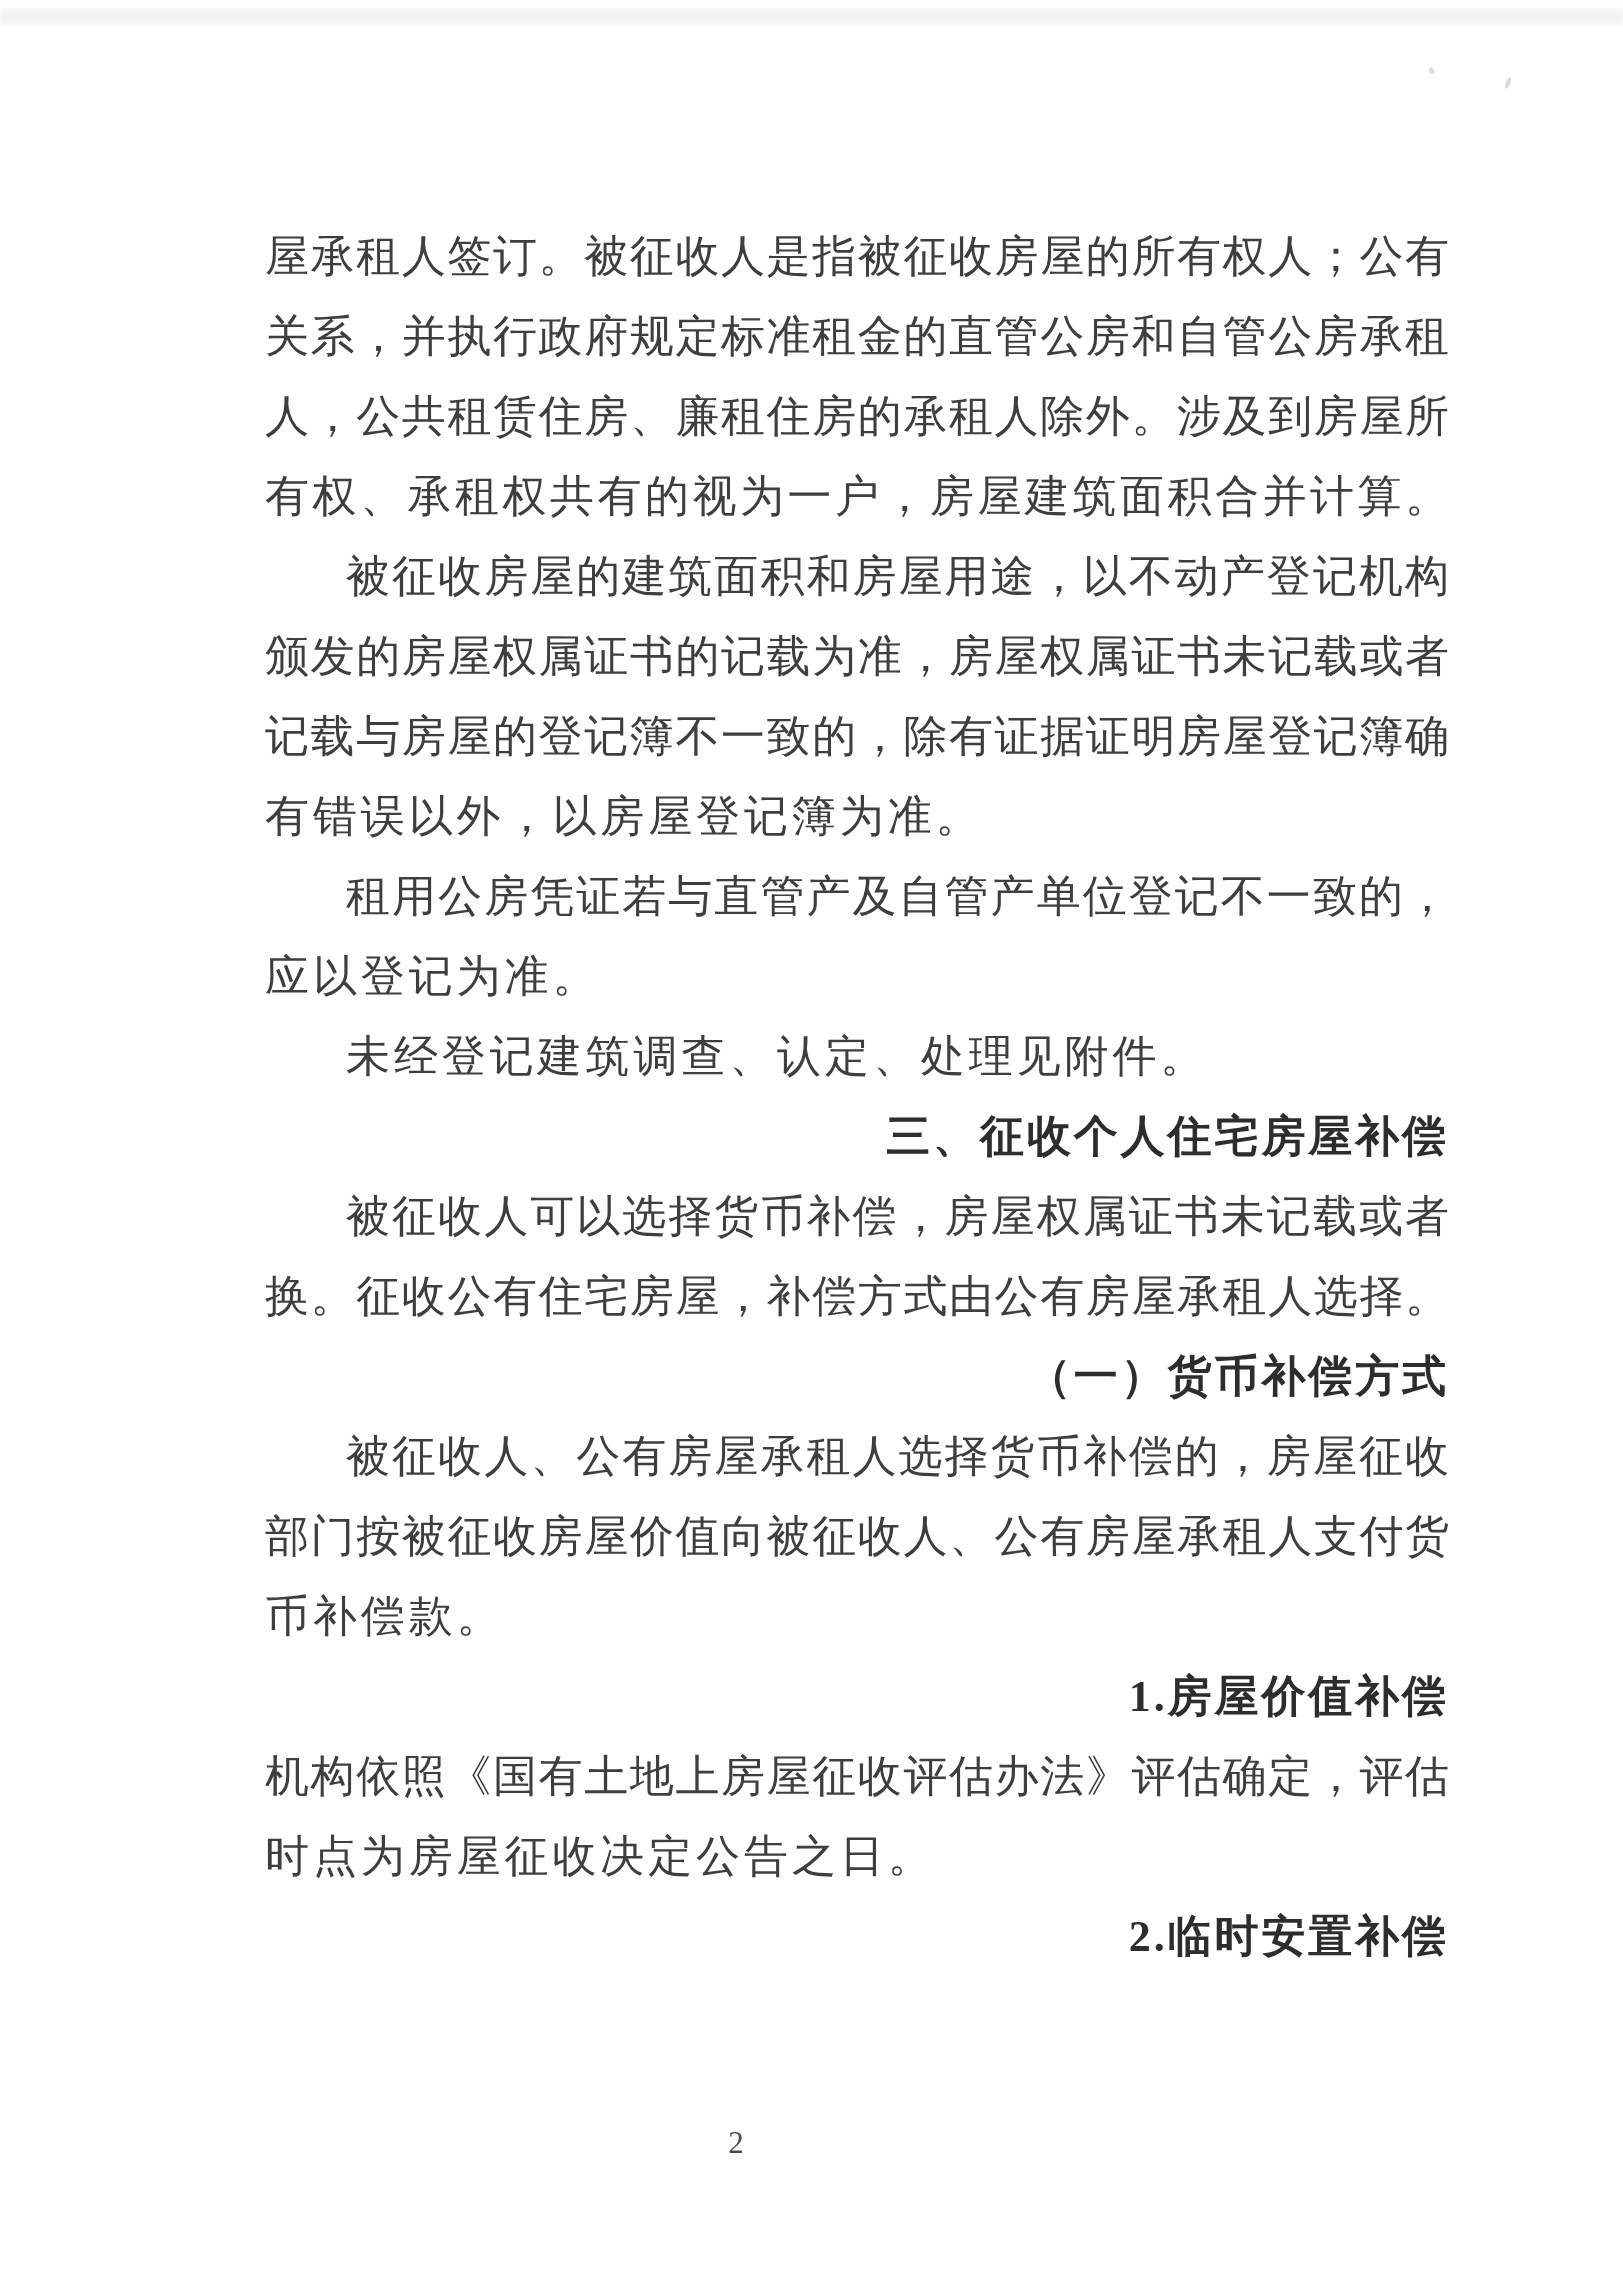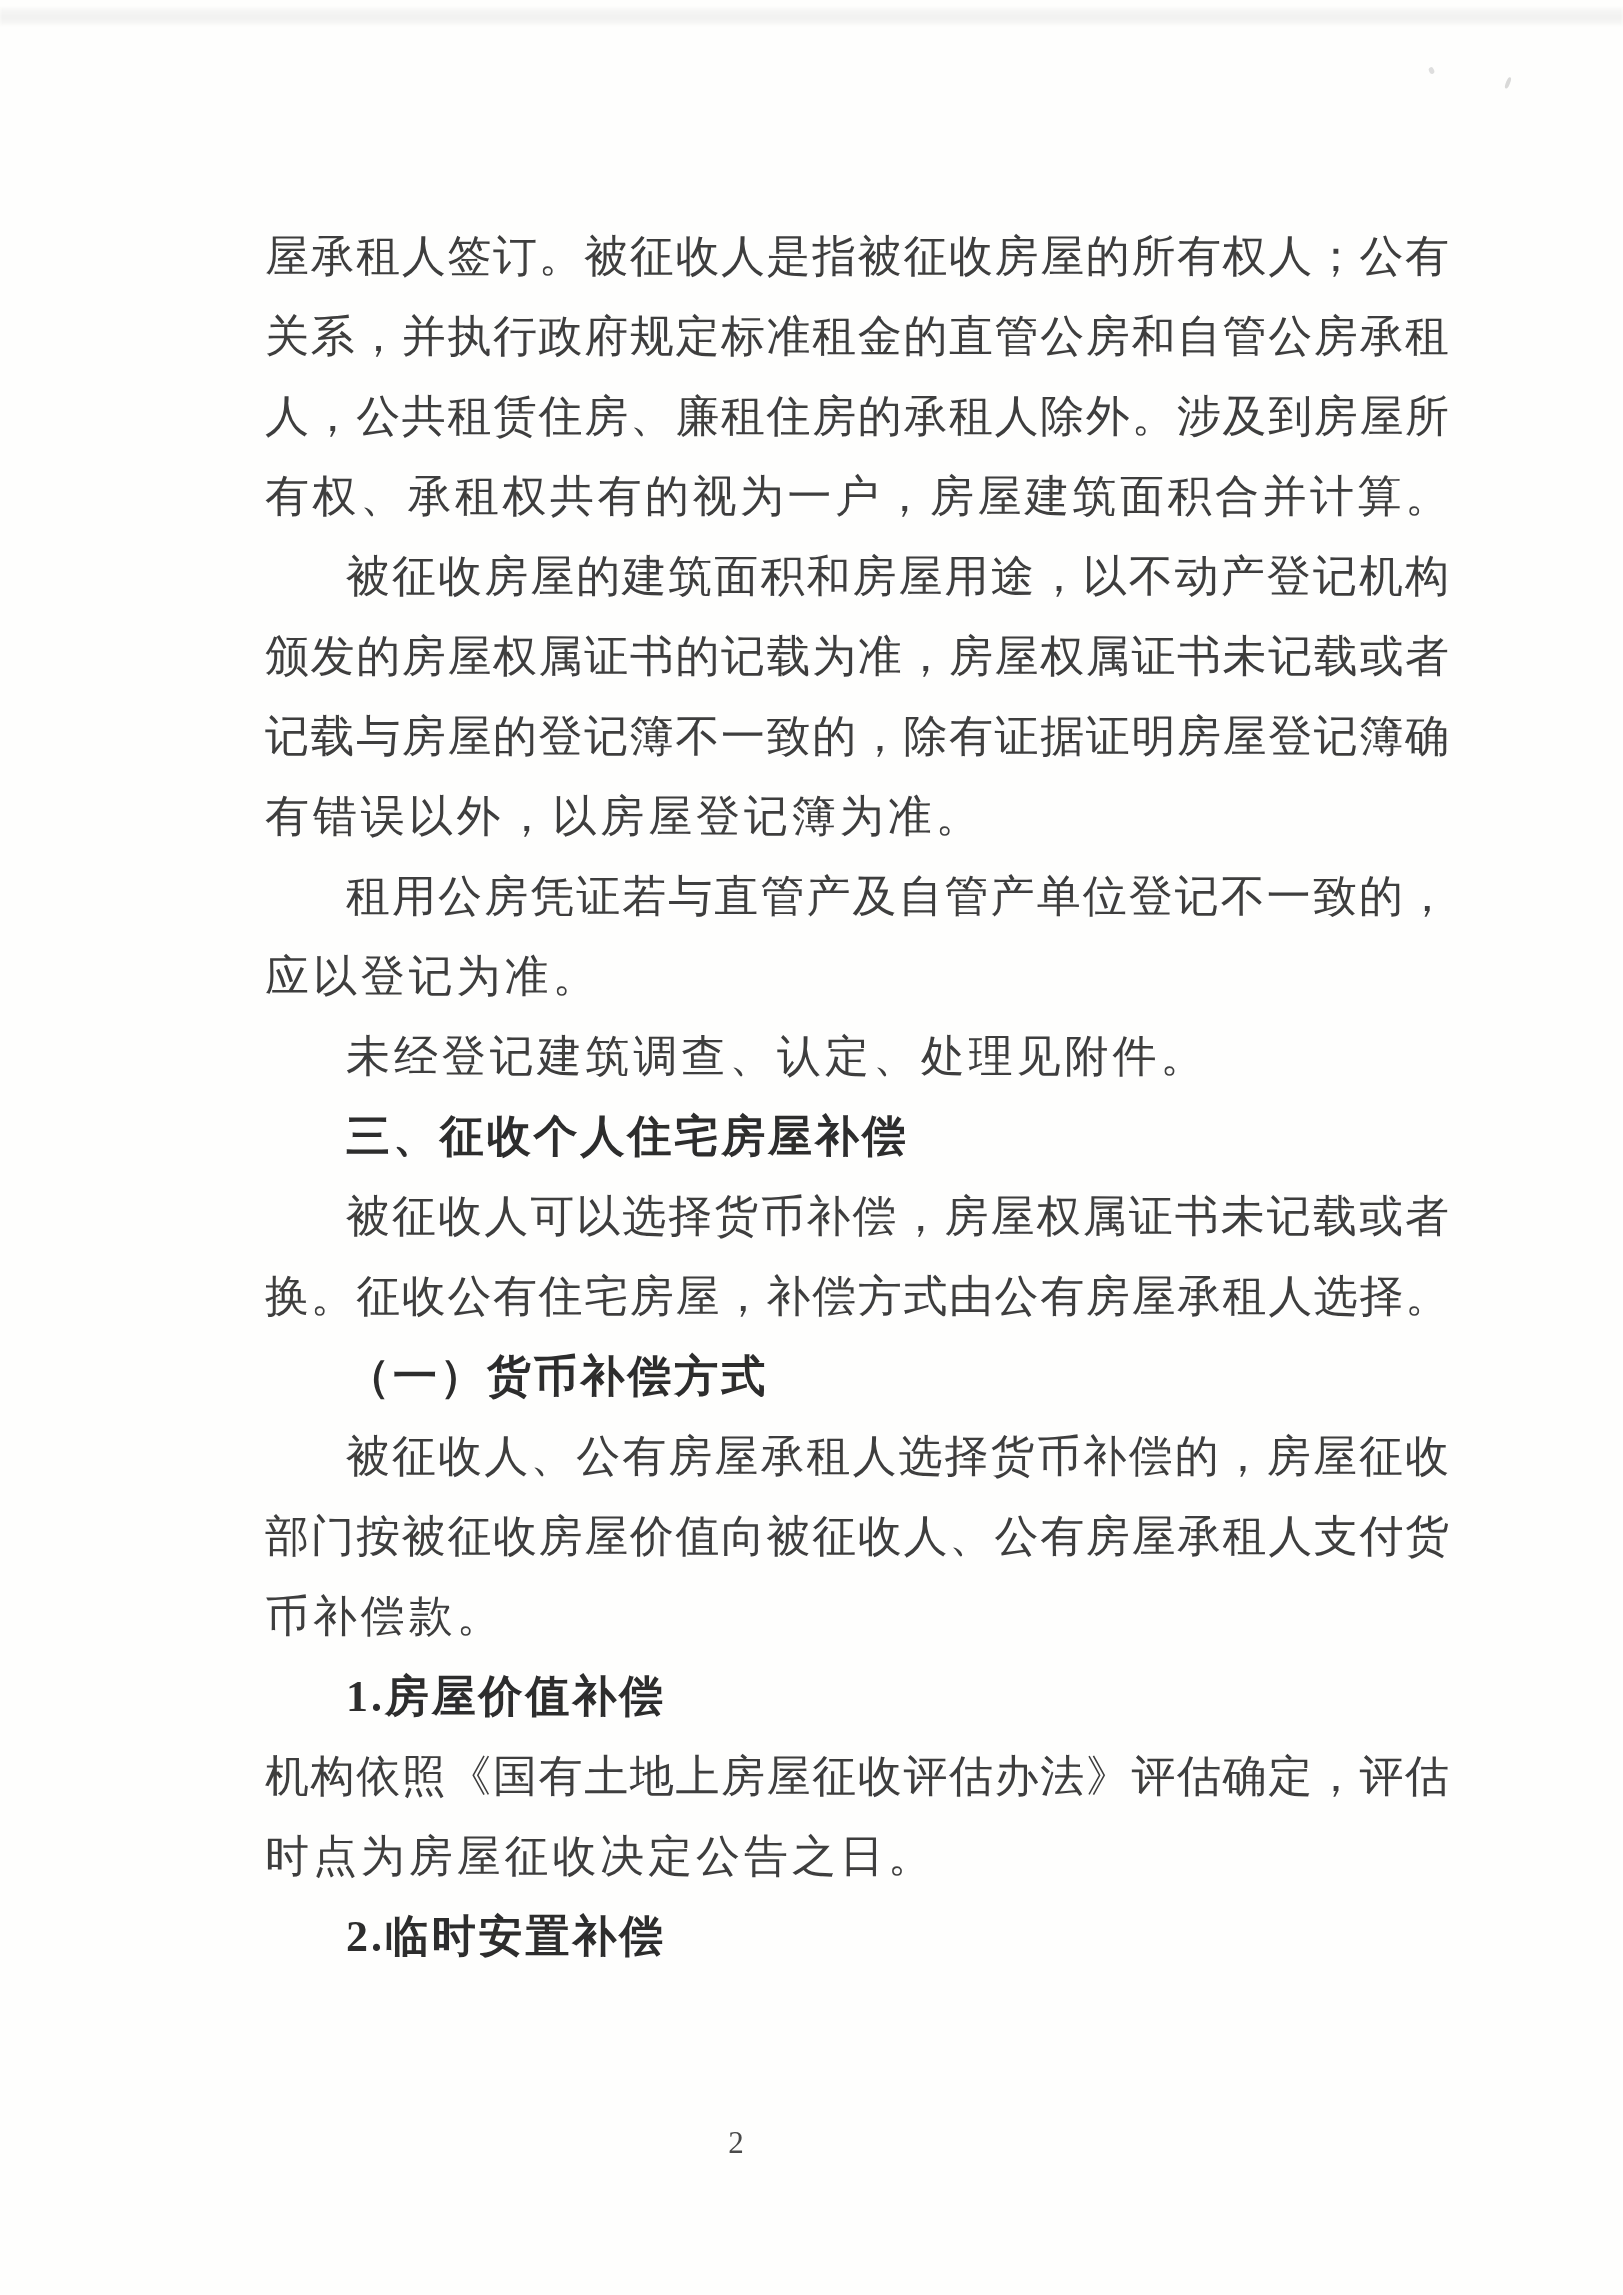--- a/index.html
+++ b/index.html
@@ -72,20 +72,21 @@
     text-align-last: justify;
     text-justify: inter-ideograph;
   }
   .line.indent {
     padding-left: 81px;
   }
   .line.bold {
     font-weight: bold;
     color: #2d2d2d;
     letter-spacing: 2.9px;
+    text-align: right;
   }
   .page-number {
     position: absolute;
     left: 0;
     top: 2118px;
     width: 1472px;
     height: 49px;
     line-height: 49px;
     text-align: center;
     font-size: 31px;

